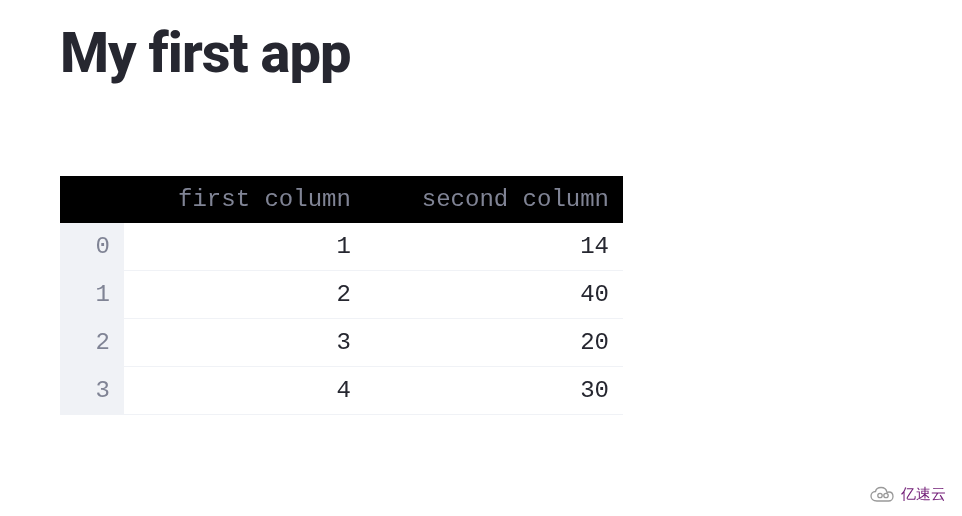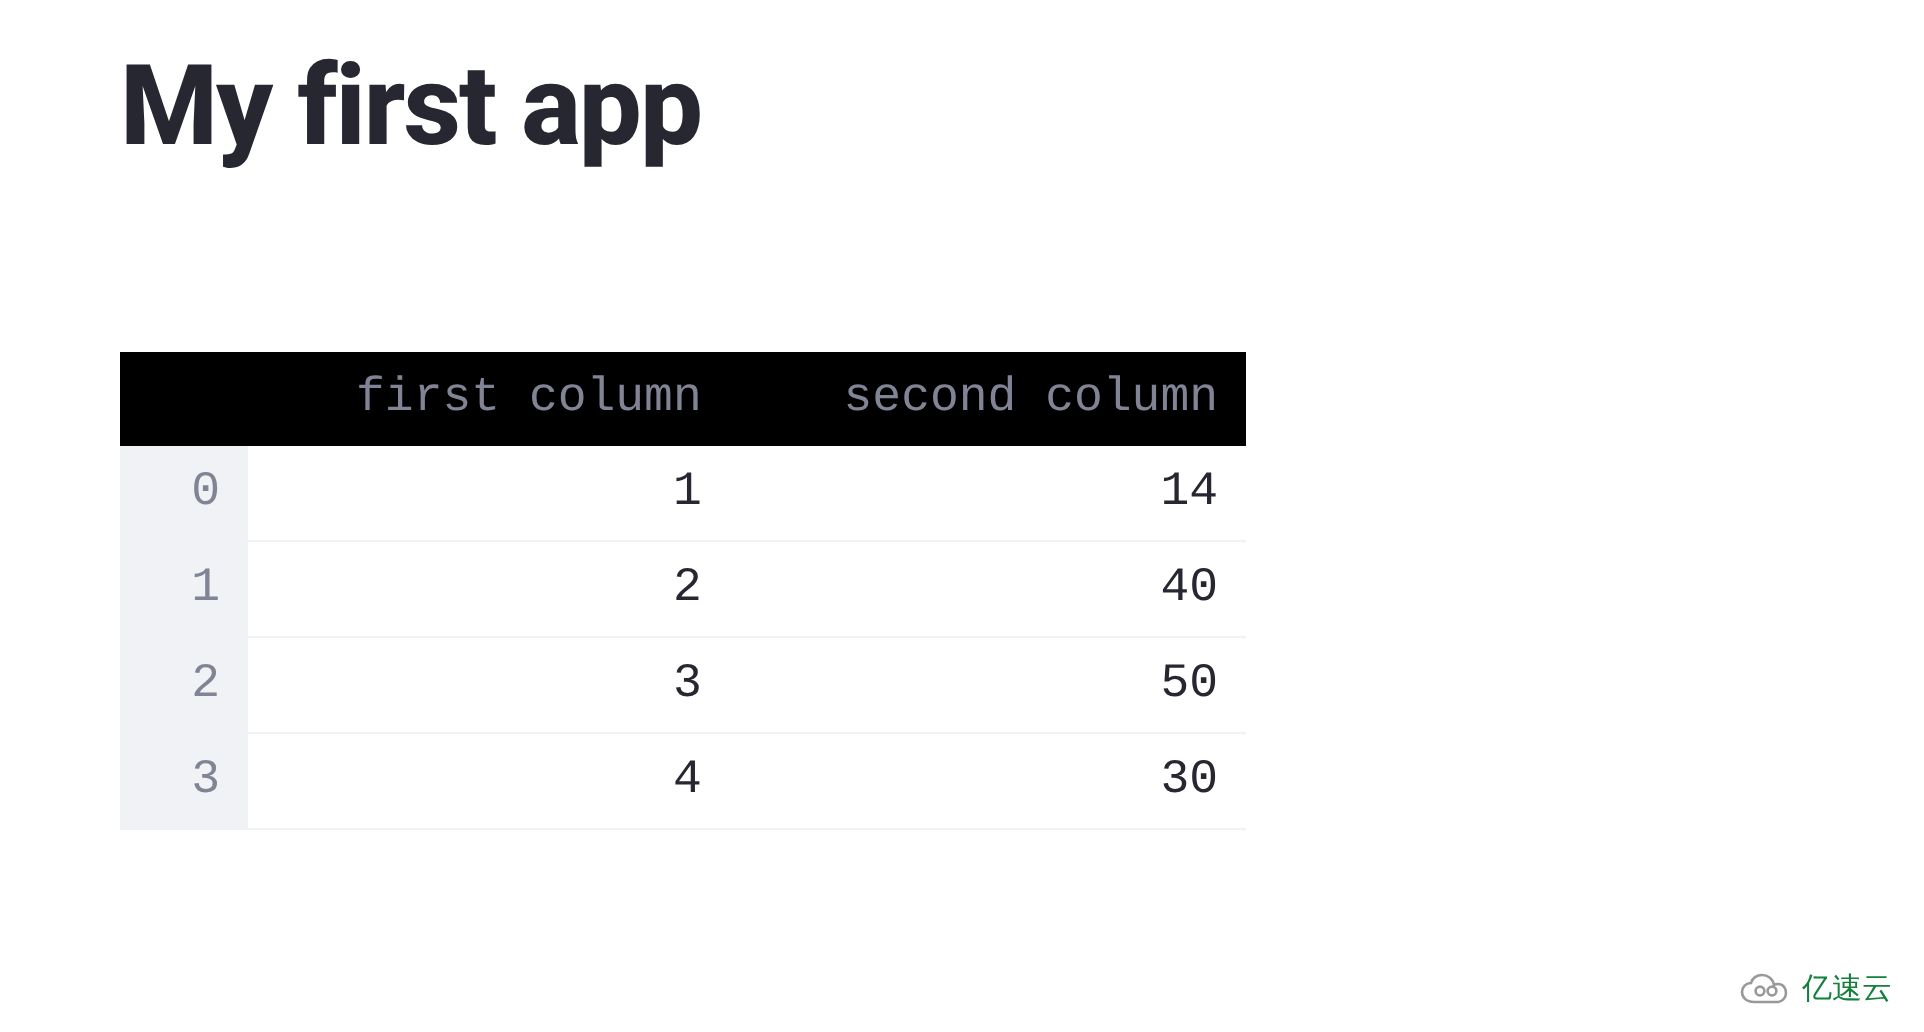--- a/index.html
+++ b/index.html
@@ -53,21 +53,21 @@
     .dataframe thead th:first-child {
       width: 64px;
     }
     .watermark {
       position: absolute;
       bottom: 12px;
       right: 16px;
       display: flex;
       align-items: center;
       gap: 6px;
-      color: #15803d;
+      color: #701a75;
       font-size: 15px;
     }
     .watermark-icon {
       width: 26px;
       height: 18px;
     }
   </style>
 </head>
 <body>
 
@@ -88,21 +88,21 @@
       <td>14</td>
     </tr>
     <tr>
       <th>1</th>
       <td>2</td>
       <td>40</td>
     </tr>
     <tr>
       <th>2</th>
       <td>3</td>
-      <td>50</td>
+      <td>20</td>
     </tr>
     <tr>
       <th>3</th>
       <td>4</td>
       <td>30</td>
     </tr>
   </tbody>
 </table>
 
 <div class="watermark">

